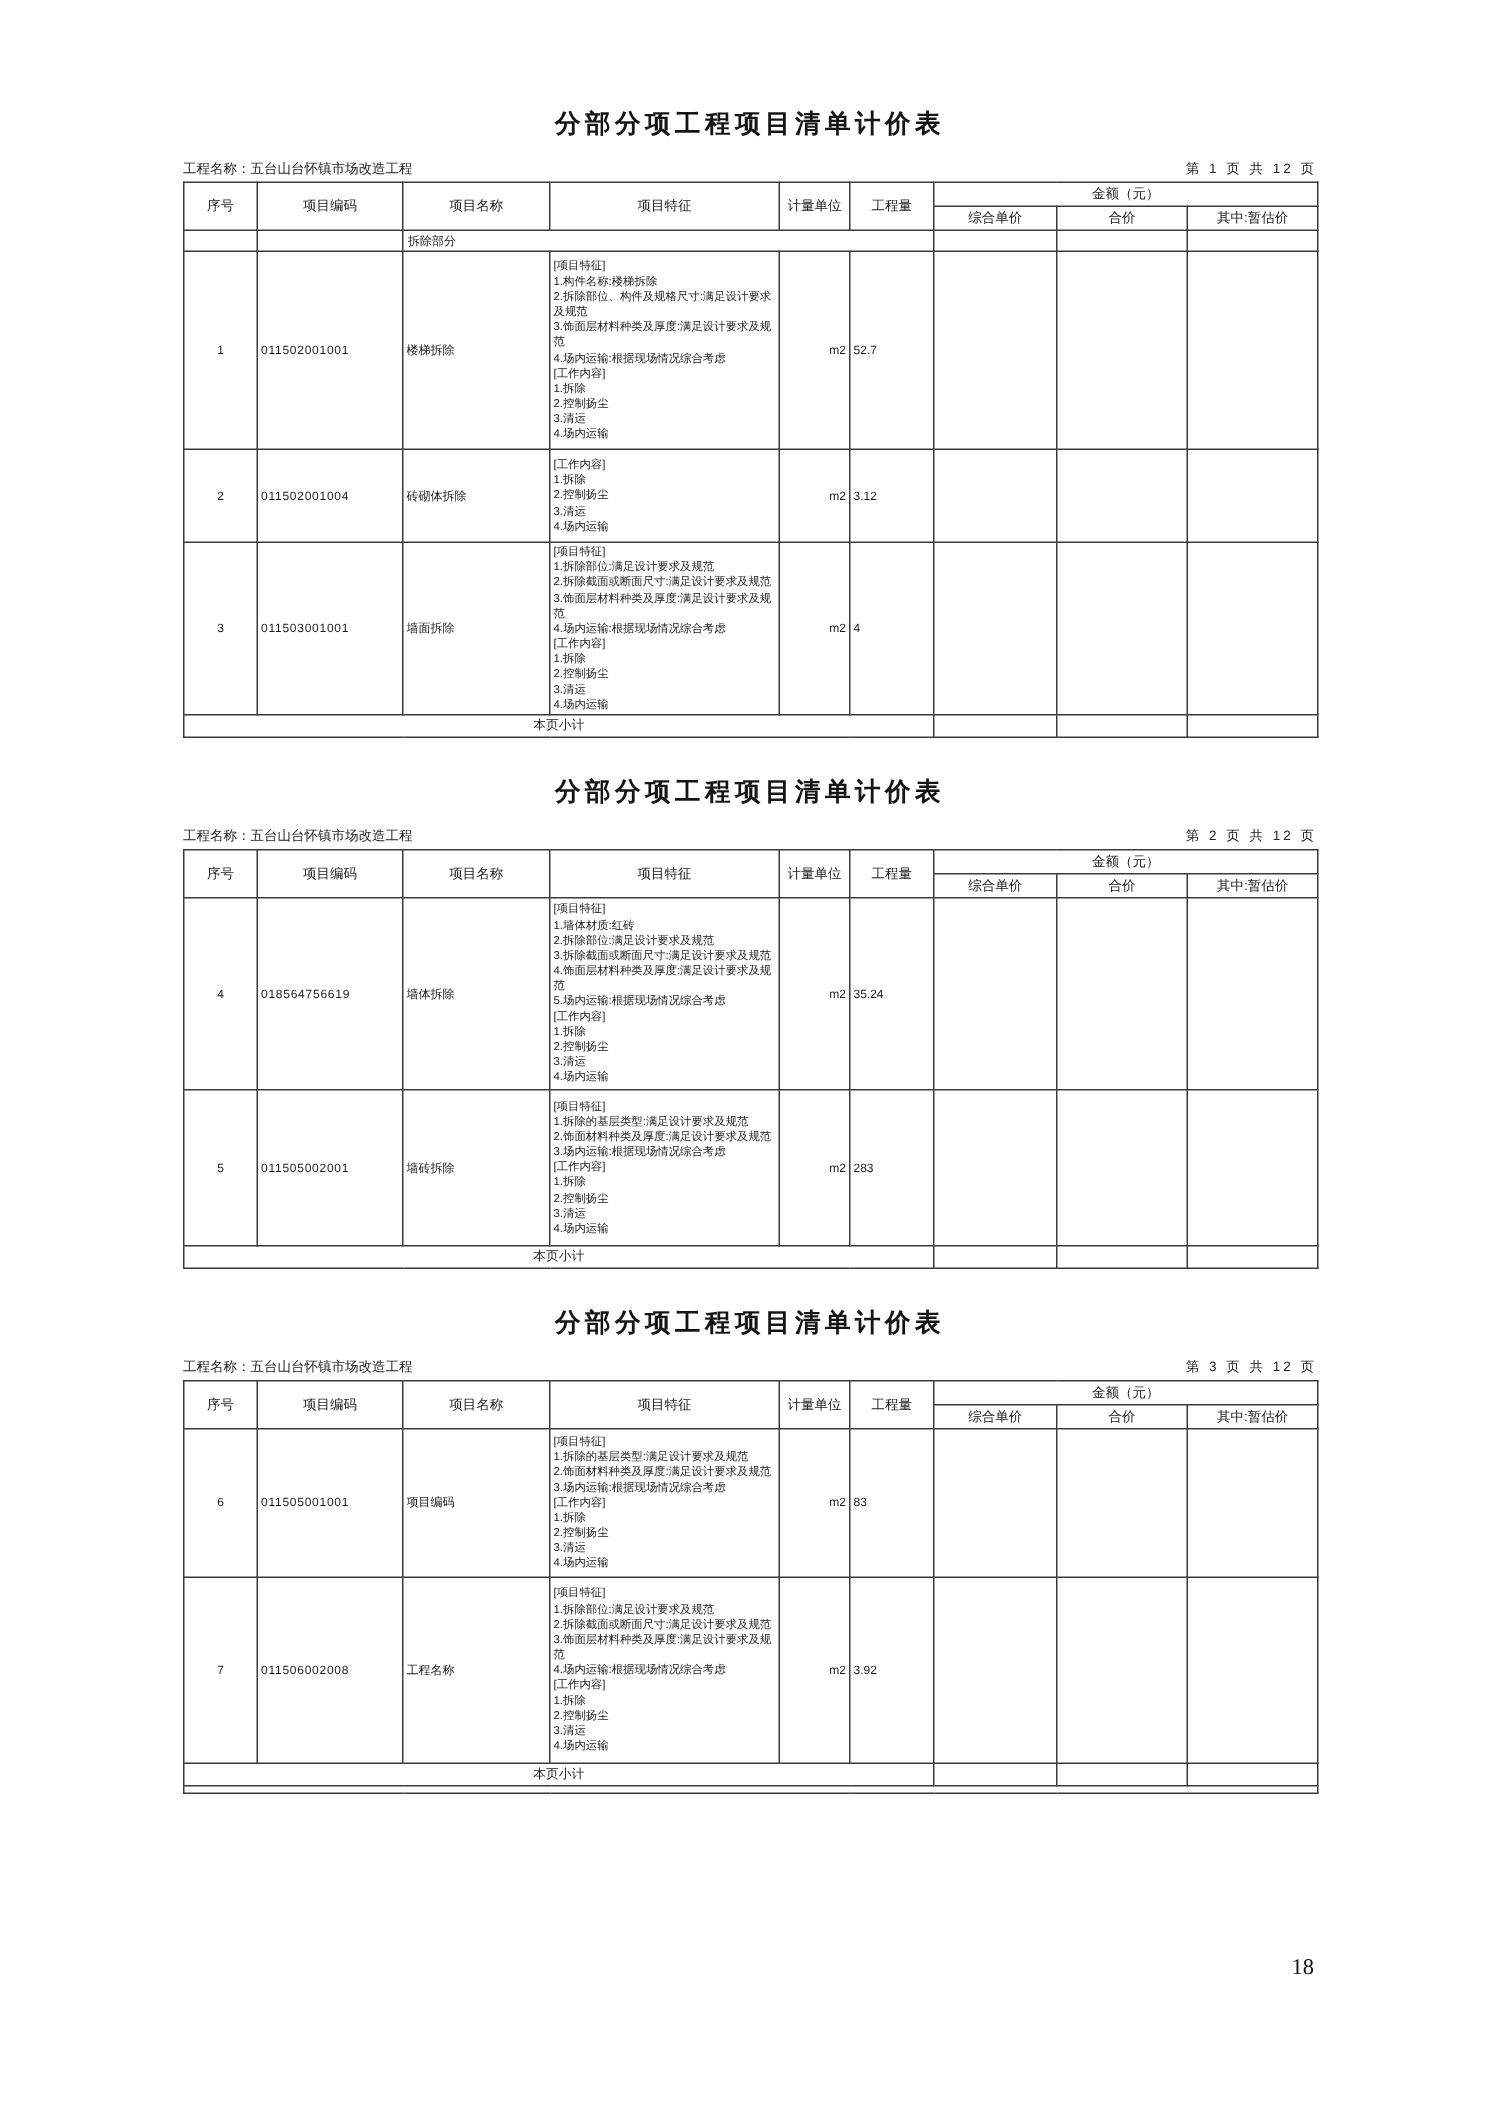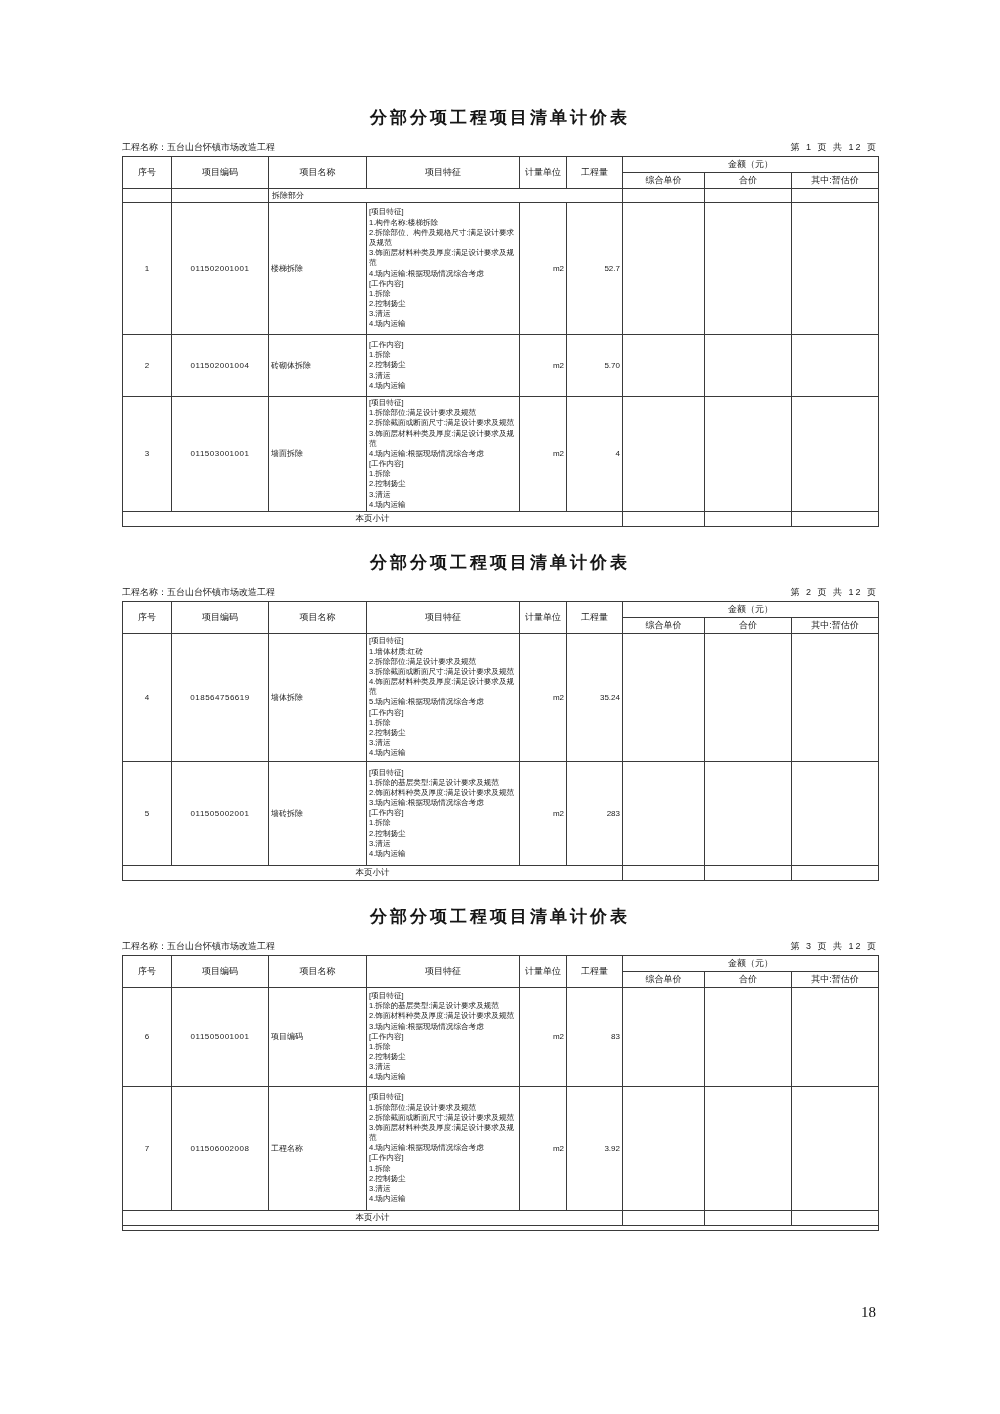--- a/index.html
+++ b/index.html
@@ -1,21 +1,21 @@
 <!DOCTYPE html>
 <html><head>
 <meta charset="utf-8">
 <style>
   html,body{margin:0;padding:0;}
   body{
     width:1000px;height:1414px;background:#ffffff;position:relative;
     font-family:"Liberation Sans", sans-serif;color:#1b1b1b;
     -webkit-font-smoothing:antialiased;
   }
-  .page{width:1000px;height:1414px;position:relative;overflow:hidden;padding-top:106px;box-sizing:border-box;}
+  .page{width:1000px;height:1414px;position:relative;overflow:hidden;padding-top:71px;box-sizing:border-box;}
   .sheet{width:756px;margin:0 auto 24px auto;}
   .sheet-title{
     text-align:center;font-size:17px;font-weight:bold;letter-spacing:3px;
     margin:0 0 9px 0;color:#151515;
   }
   .meta-line{
     display:flex;justify-content:space-between;align-items:flex-end;
     font-size:9px;margin-bottom:2px;color:#222;margin-top:12px;
   }
   .meta-line .pinfo{letter-spacing:2px;}
@@ -23,28 +23,28 @@
     border-collapse:collapse;table-layout:fixed;width:756px;
     font-size:8px;color:#1b1b1b;
   }
   table.bq th, table.bq td{
     border:1px solid #3a3a3a;padding:1px 2px;box-sizing:border-box;
     overflow:hidden;
   }
   table.bq{border:1.5px solid #222;}
   th.hcell{font-weight:normal;font-size:9px;text-align:center;vertical-align:middle;height:15px;}
   td.c-no{text-align:center;vertical-align:middle;}
-  td.c-code{text-align:center;vertical-align:middle;letter-spacing:0.5px;}
+  td.c-code{vertical-align:middle;letter-spacing:0.5px;}
   td.c-name{text-align:left;vertical-align:middle;padding-left:3px;}
   td.c-feat{
     text-align:left;vertical-align:middle;white-space:pre-line;
     font-size:7.6px;line-height:1.34;padding:2px 2px 2px 3px;
   }
   td.c-unit{text-align:right;vertical-align:middle;}
-  td.c-qty{text-align:right;vertical-align:middle;padding-right:4px;}
+  td.c-qty{vertical-align:middle;padding-right:4px;}
   td.c-money{vertical-align:middle;}
   tr.section-row td{height:13px;text-align:left;padding-left:3px;}
   tr.subtotal-row td{height:14px;text-align:center;font-size:8.5px;}
   tr.stub-row td{height:5px;border-top:1px solid #3a3a3a;}
   .page-num{
     position:absolute;right:124px;top:1304px;font-size:15px;
     font-family:"Liberation Serif", serif;color:#111;
   }
 </style>
 </head>
@@ -118,21 +118,21 @@
             <tr style="height: 62px;">
               <td class="c-no">2</td>
               <td class="c-code">011502001004</td>
               <td class="c-name">砖砌体拆除</td>
               <td class="c-feat">[工作内容]
 1.拆除
 2.控制扬尘
 3.清运
 4.场内运输</td>
               <td class="c-unit">m2</td>
-              <td class="c-qty">5.70</td>
+              <td class="c-qty">3.12</td>
               <td class="c-money"></td>
               <td class="c-money"></td>
               <td class="c-money"></td>
             </tr>
             <tr style="height: 114px;">
               <td class="c-no">3</td>
               <td class="c-code">011503001001</td>
               <td class="c-name">墙面拆除</td>
               <td class="c-feat">[项目特征]
 1.拆除部位:满足设计要求及规范

